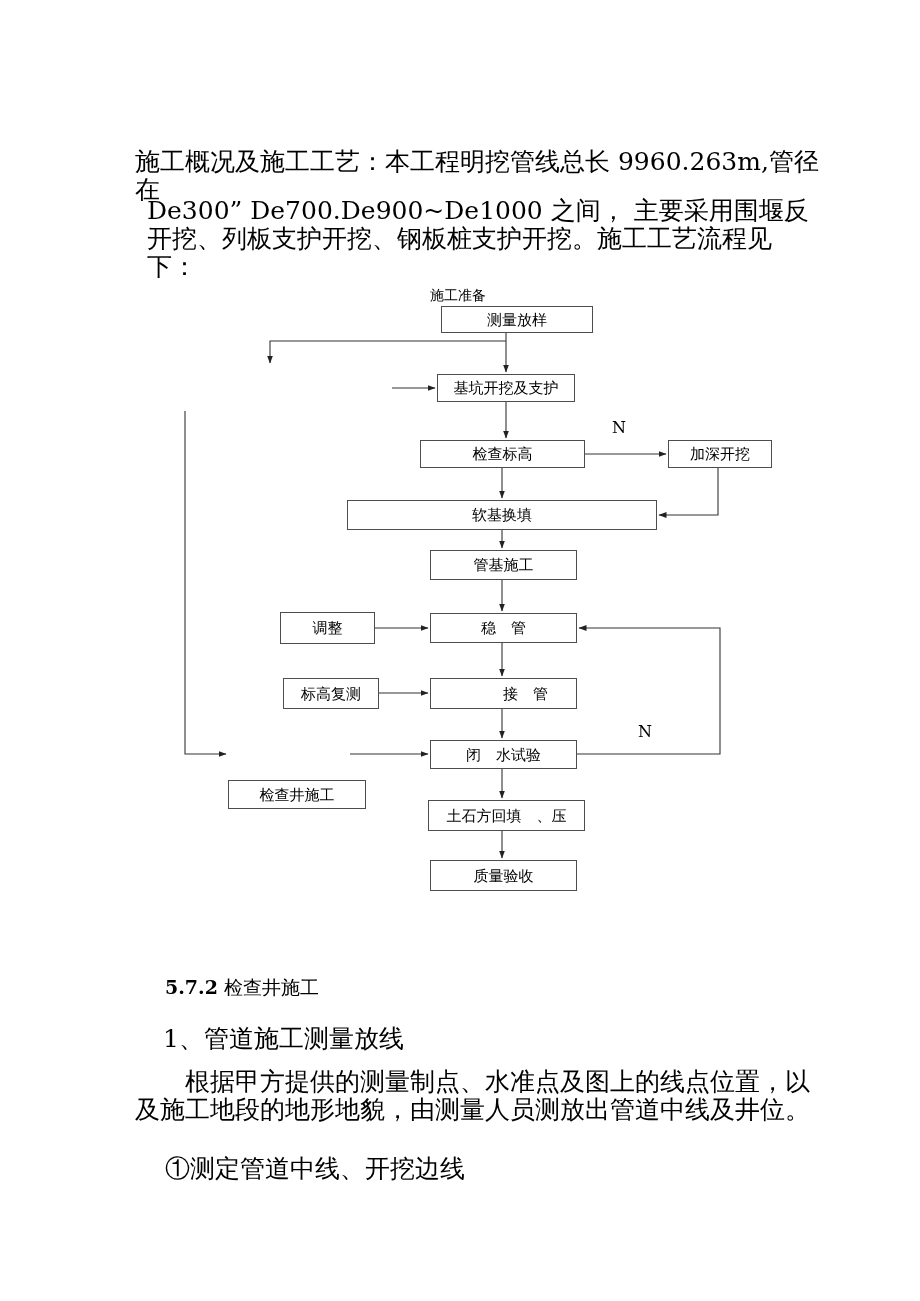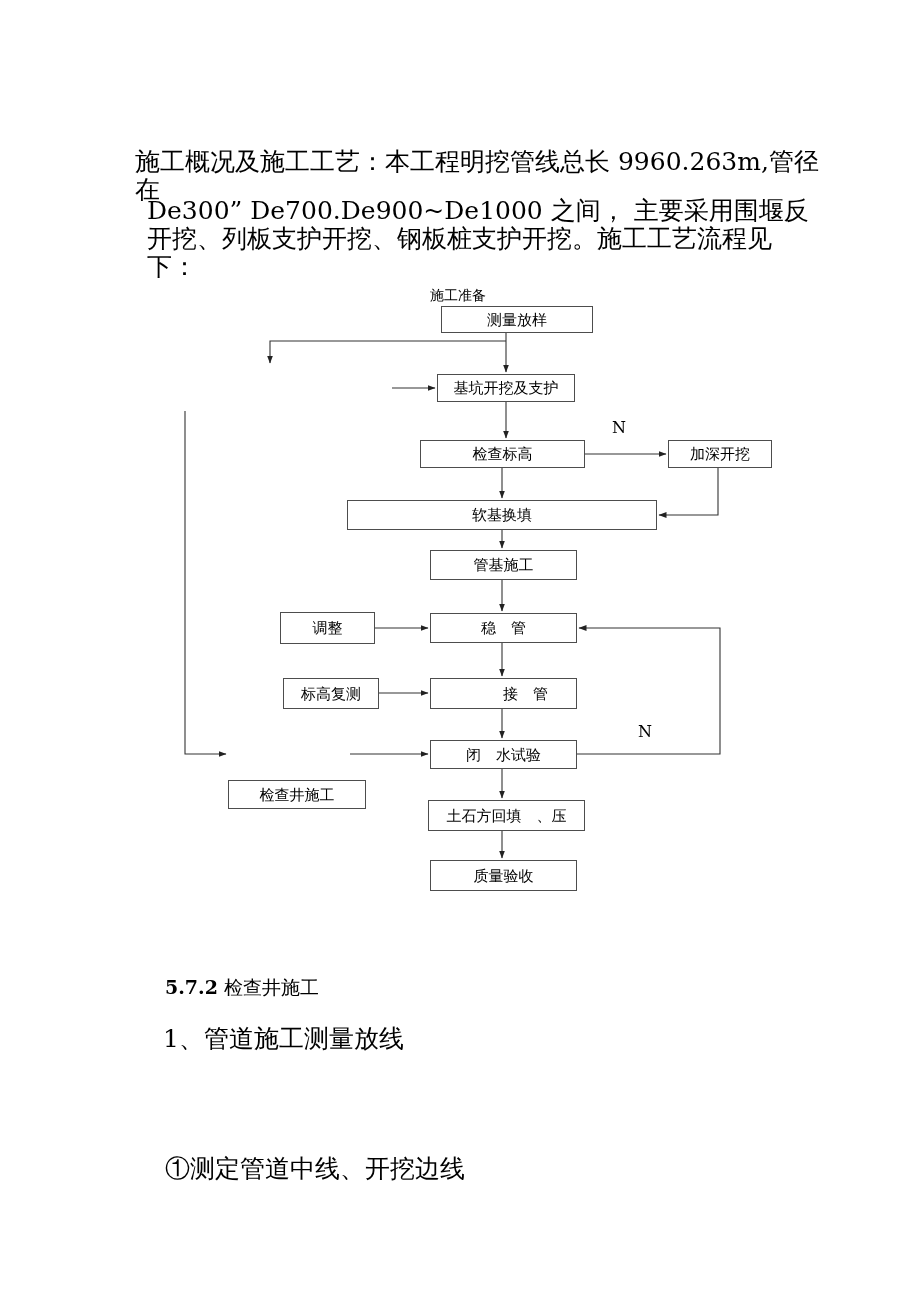--- a/index.html
+++ b/index.html
@@ -127,16 +127,17 @@
   <div class="fbox" style="left:428px; top:800px; width:157px; height:31px;">土石方回填　、压</div>
 
   <div class="fbox" style="left:430px; top:860px; width:147px; height:31px;">质量验收</div>
 
   <h3 class="heading" style="left:165px; top:975px;">
     <span class="num">5.7.2</span><span> 检查井施工</span>
   </h3>
 
   <p class="para" style="left:163px; top:1025px; width:600px;">1、管道施工测量放线</p>
 
+  <p class="para" style="left:135px; top:1068px; width:692px; text-indent:2em;">根据甲方提供的测量制点、水准点及图上的线点位置，以及施工地段的地形地貌，由测量人员测放出管道中线及井位。</p>
 
   <p class="para" style="left:165px; top:1155px; width:600px;">①测定管道中线、开挖边线</p>
 
 </div>
 
 </body></html>

